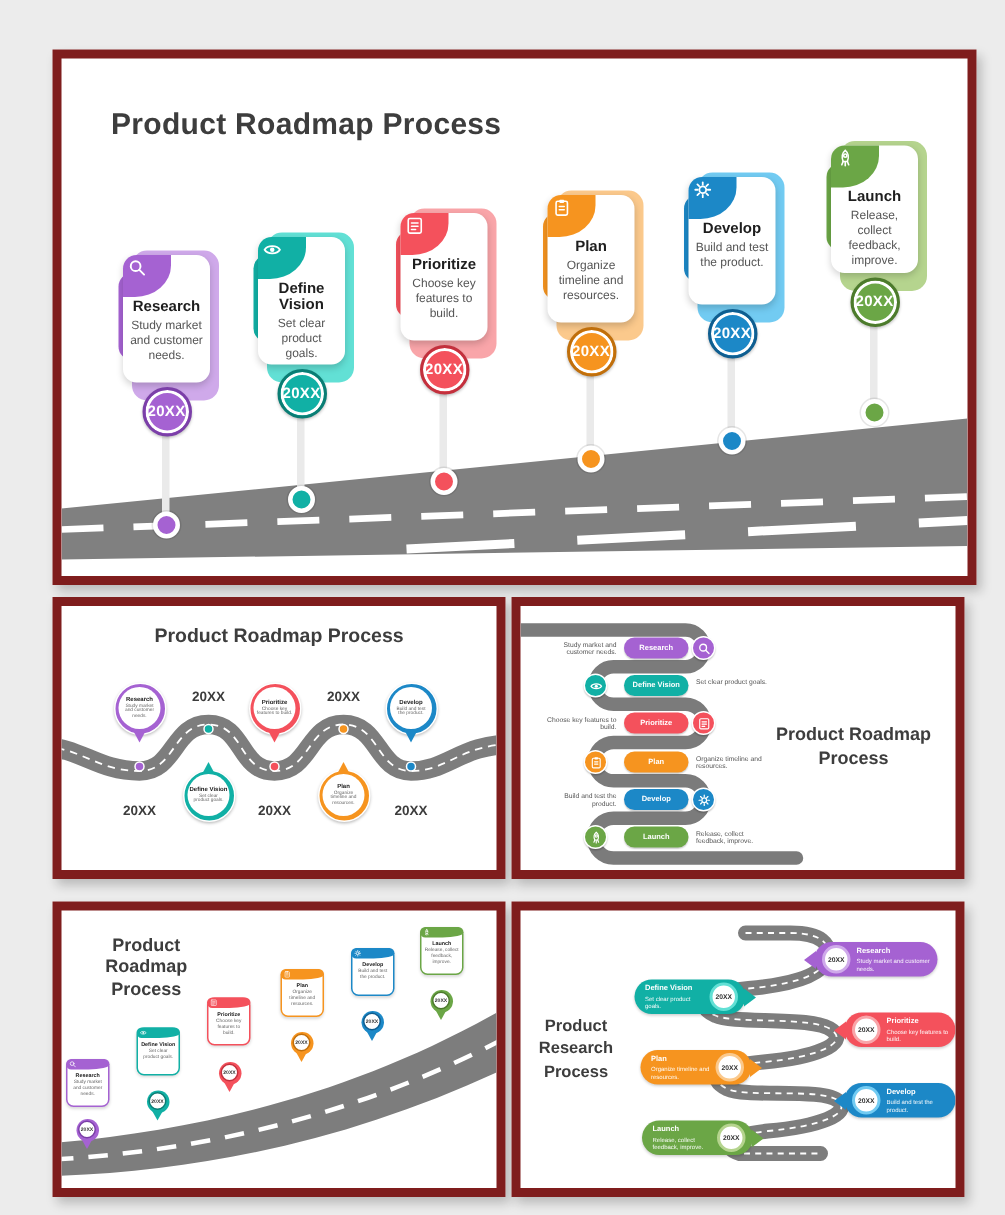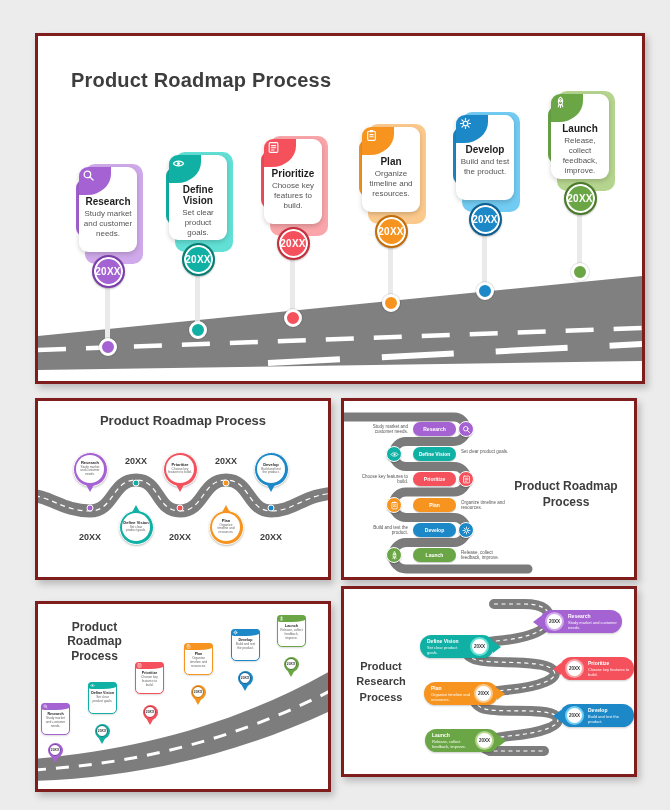--- a/index.html
+++ b/index.html
@@ -15,29 +15,29 @@
   
   .s0{--c:var(--c0);--cl:var(--cl0);--cd:var(--cd0);}
   .s1{--c:var(--c1);--cl:var(--cl1);--cd:var(--cd1);}
   .s2{--c:var(--c2);--cl:var(--cl2);--cd:var(--cd2);}
   .s3{--c:var(--c3);--cl:var(--cl3);--cd:var(--cd3);}
   .s4{--c:var(--c4);--cl:var(--cl4);--cd:var(--cd4);}
   .s5{--c:var(--c5);--cl:var(--cl5);--cd:var(--cd5);}
 
   .slide{
     position:absolute;background:var(--slide-bg,#fff);
-    border:3px solid #7f1d1d;
+    border:6px solid #7f1d1d;
     box-shadow:3px 4px 7px rgba(0,0,0,.22);
     overflow:hidden;
   }
   #slide-main{left:35px;top:33px;width:604px;height:345px;}
   #slide-wave{left:35px;top:398px;width:290px;height:176px;}
   #slide-snake{left:341px;top:398px;width:290px;height:176px;}
   #slide-hill{left:35px;top:601px;width:290px;height:185px;}
-  #slide-vertical{left:341px;top:586px;width:290px;height:185px;}
+  #slide-vertical{left:341px;top:601px;width:290px;height:185px;}
 
   .road-svg{position:absolute;left:0;top:0;}
 
   
   .main-title{
     position:absolute;left:33px;top:33px;
     font-size:20px;font-weight:bold;color:var(--title-text,#3d3d3d);
     letter-spacing:.2px;
   }
   .ms{position:absolute;width:58px;left:calc(var(--cx) - 29px);top:var(--top);}

